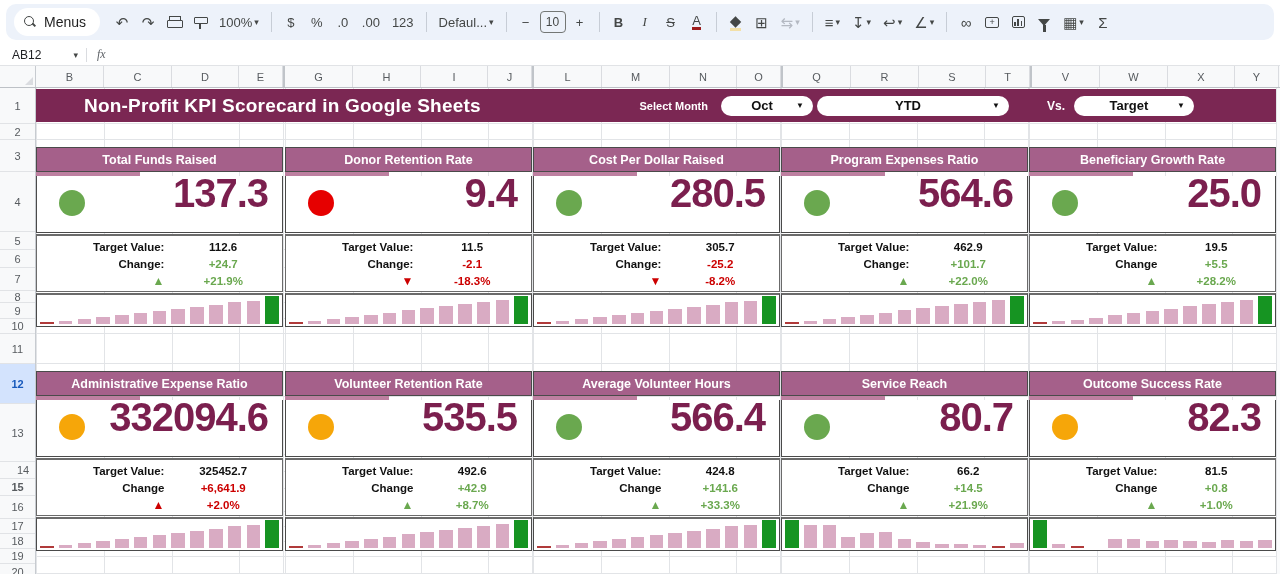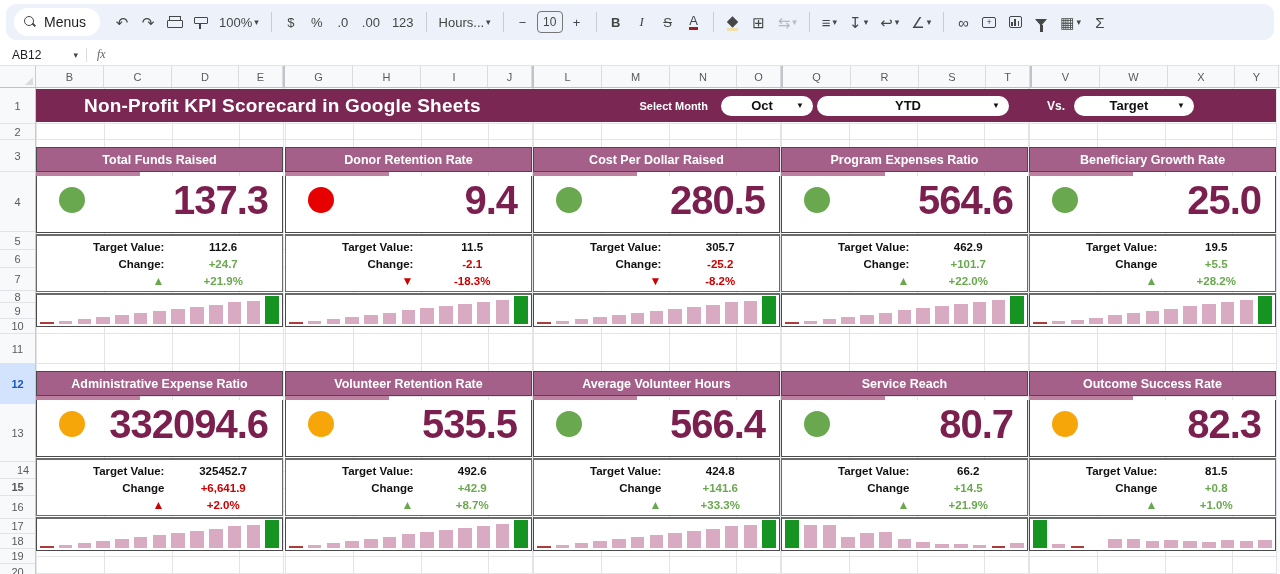--- a/index.html
+++ b/index.html
@@ -90,21 +90,21 @@
   .pill-period { width:192px; margin-left:4px; }
   .vs { margin-left:38px; font-size:12px; font-weight:bold; }
   .pill-compare { width:120px; margin-left:9px; margin-right:82px; }
 
   
   .card { position:absolute; width:247px; z-index:2; }
   .card-title { height:25px; background:#a5608a; border:1px solid #4a4a4a; display:flex;
     align-items:center; justify-content:center; color:#fff; font-weight:bold; font-size:12.5px; }
   .card-tab { height:4px; width:104px; background:#bd7fa0; }
   .card-value { height:57px; background:#fff; border:1px solid #4a4a4a; border-top:none;
-    display:flex; align-items:center; padding:0 14px 8px 22px; }
+    display:flex; align-items:flex-end; padding:0 14px 16px 22px; }
   .status { width:26px; height:26px; border-radius:50%; flex:0 0 26px; }
   .big { flex:1; text-align:right; font-size:40px; font-weight:bold; color:#7b1f4e; letter-spacing:-1px; }
   .card-stats { height:58px; background:#fff; border:1px solid #6b6b6b; border-top:2px solid #6b6b6b;
     margin-top:1px; padding:5px 0 3px; display:flex; flex-direction:column; justify-content:space-between; }
   .srow { display:flex; align-items:center; font-size:11.5px; font-weight:bold; color:#111; }
   .srow .lbl { flex:0 0 52%; text-align:right; }
   .srow .val { flex:1; text-align:center; }
   .green { color:#6aa84f; } .red { color:#cc0000; }
   .arrow { font-size:12px; }
   .card-spark { height:34px; background:#fff; border:1px solid #4a4a4a; border-top:2px solid #6b6b6b;
@@ -149,21 +149,21 @@
         <span>.0</span>
       </div>
     <div class="tb-item">
         <span>.00</span>
       </div>
     <div class="tb-item">
         <span>123</span>
       </div>
     <div class="tb-sep"></div>
     <div class="tb-item">
-      <span>Hours...</span>
+      <span>Defaul...</span>
         <span class="caret">▾</span>
     </div>
     <div class="tb-sep"></div>
     <div class="tb-item">
         <span>−</span>
       </div>
     <div class="fontsize-box">
         <span>10</span>
       </div>
     <div class="tb-item">

